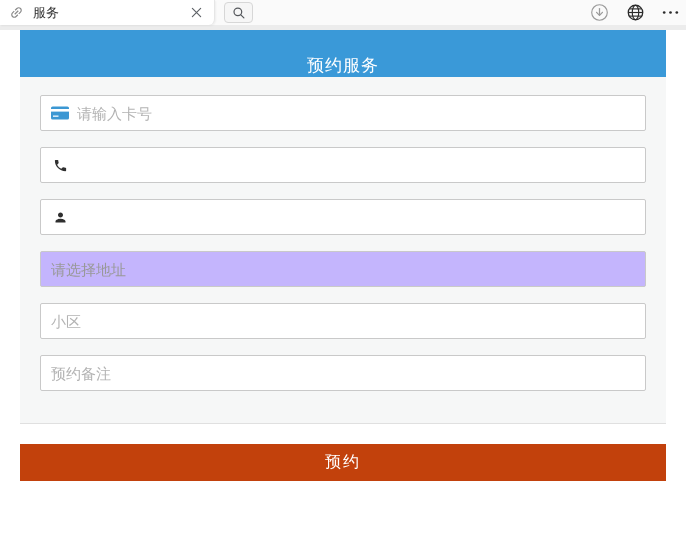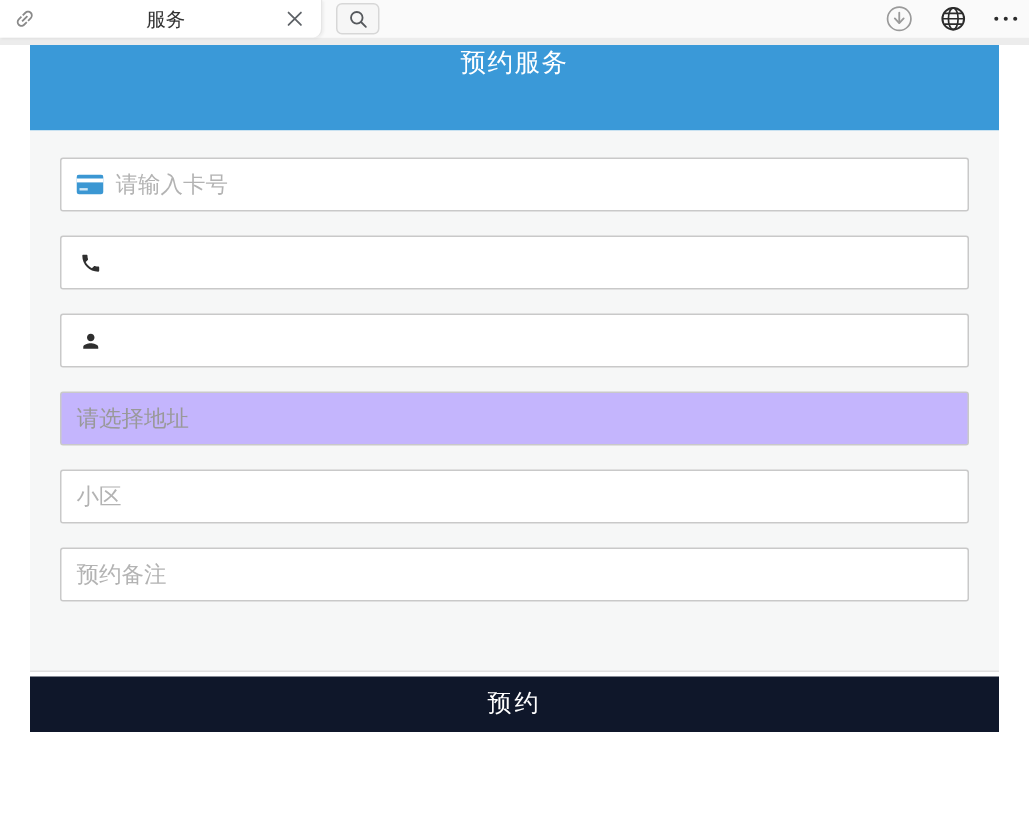--- a/index.html
+++ b/index.html
@@ -8,21 +8,20 @@
     font-family: "Liberation Sans", sans-serif;
     background: #ffffff;
     overflow: hidden;
   }
 
   
   .toolbar {
     position: relative;
     height: 25px;
     background: #fafafa;
-    text-align: center;
   }
   .tab {
     position: absolute;
     left: 0; top: 0;
     width: 215px; height: 25px;
     background: #ffffff;
     border-right: 1px solid #e6e6e6;
     border-bottom-right-radius: 6px;
     box-shadow: 1px 1px 2px rgba(0,0,0,0.05);
     display: flex;
@@ -74,33 +73,33 @@
     height: 5px;
     background: #ececec;
   }
 
   
   .page {
     background: #ffffff;
     padding: 0 20px;
   }
   .panel-header {
-    height: 57px;
+    height: 47px;
     background: #3a99d8;
     color: #ffffff;
     font-size: 17px;
     display: flex;
-    align-items: flex-start;
+    align-items: flex-end;
     justify-content: center;
     letter-spacing: 1px;
   }
   .form-area {
     background: #f6f7f7;
     border-bottom: 1px solid #e0e0e0;
-    padding: 18px 20px 46px 20px;
+    padding: 18px 20px 32px 20px;
     display: flex;
     flex-direction: column;
     gap: 16px;
   }
   .field {
     height: 36px;
     background: #ffffff;
     border: 1px solid #c9c9c9;
     border-radius: 2px;
     display: flex;
@@ -122,23 +121,23 @@
   .field.disabled { background: #c4b5fd; }
   .field.disabled input::placeholder { color: #999; }
   .field .field-icon {
     display: flex;
     align-items: center;
     justify-content: center;
     width: 18px;
     flex: 0 0 auto;
   }
   .submit-button {
-    margin-top: 3px;
+    margin-top: 20px;
     height: 37px;
-    background: #0f172a;
+    background: #c2410c;
     color: #ffffff;
     font-size: 16px;
     display: flex;
     align-items: center;
     justify-content: center;
     letter-spacing: 2px;
     cursor: pointer;
     border: none;
     width: 100%;
     font-family: inherit;

